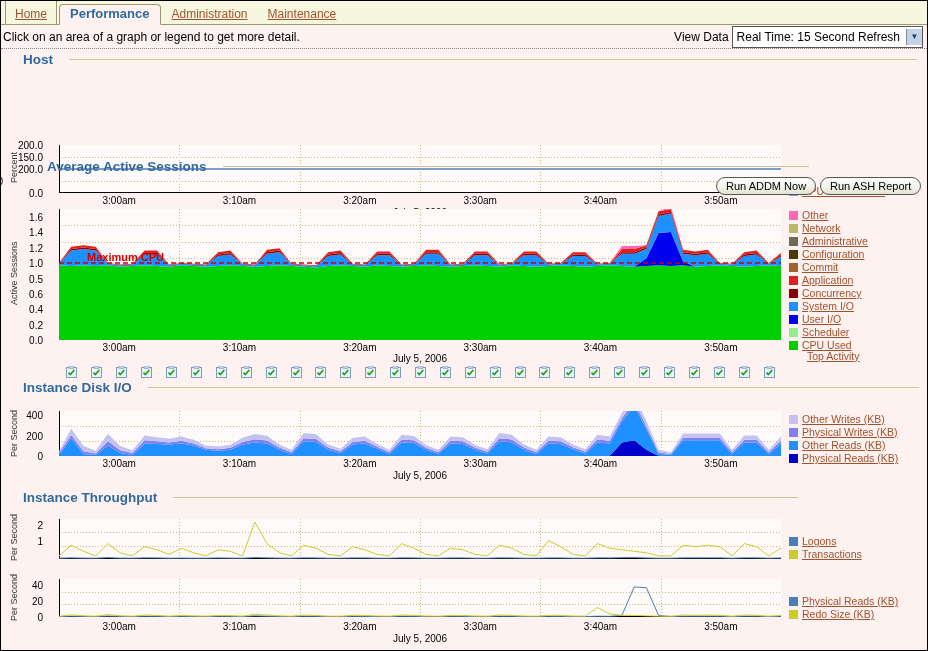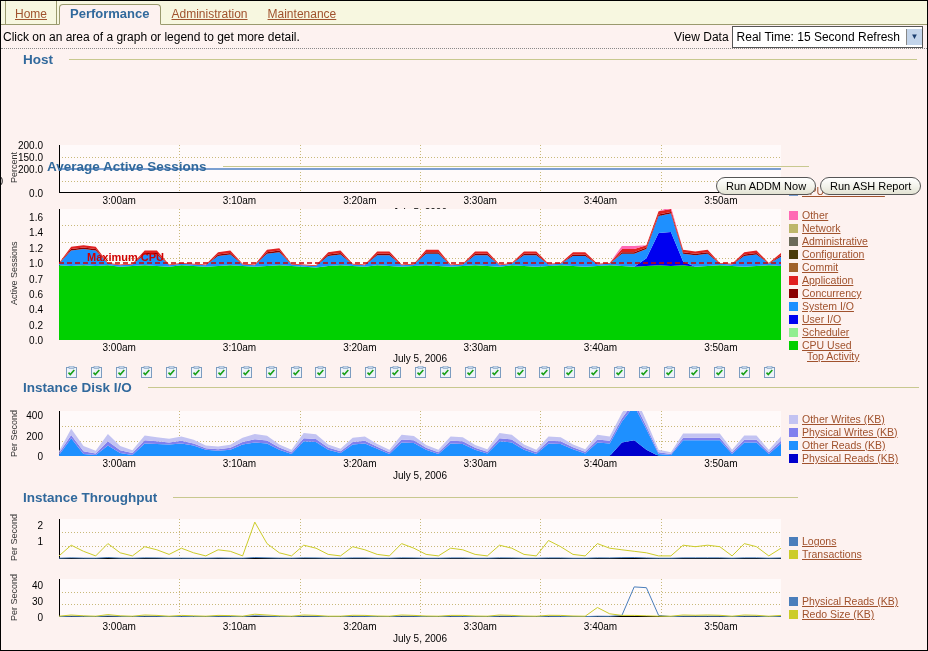--- a/index.html
+++ b/index.html
@@ -270,21 +270,21 @@
   <div class="btn" style="left:715px;top:176px;">Run ADDM Now</div>
   <div class="btn" style="left:819px;top:176px;">Run ASH Report</div>
 
   <div class="chart-row" style="position:absolute;left:0;top:200px;width:928px;height:160px;">
     <div class="plot-ylabel" style="left:8px;top:12px;width:12px;height:120px;">Active Sessions</div>
     <div id="aas-yticks">
         <div class="ytick" style="top: 16px; right: 886px;">1.6</div>
         <div class="ytick" style="top: 31.375px; right: 886px;">1.4</div>
         <div class="ytick" style="top: 46.75px; right: 886px;">1.2</div>
         <div class="ytick" style="top: 62.125px; right: 886px;">1.0</div>
-        <div class="ytick" style="top: 77.5px; right: 886px;">0.7</div>
+        <div class="ytick" style="top: 77.5px; right: 886px;">0.5</div>
         <div class="ytick" style="top: 92.875px; right: 886px;">0.6</div>
         <div class="ytick" style="top: 108.25px; right: 886px;">0.4</div>
         <div class="ytick" style="top: 123.625px; right: 886px;">0.2</div>
         <div class="ytick" style="top: 139px; right: 886px;">0.0</div>
       </div>
     <div class="plot" style="left:58px;top:8px;width:722px;height:131px;">
       <svg id="aas-svg" width="722" height="131" viewBox="0 0 722 131" preserveAspectRatio="none">
           <rect x="0" y="0" width="722" height="131" fill="#fffafa"></rect>
           <line x1="120.5" y1="0" x2="120.5" y2="131" stroke="#c9b97a" stroke-width="1" stroke-dasharray="1 2"></line>
           <line x1="241.5" y1="0" x2="241.5" y2="131" stroke="#c9b97a" stroke-width="1" stroke-dasharray="1 2"></line>
@@ -618,21 +618,21 @@
           <span class="swatch" style="background: rgb(204, 204, 41);"></span>
           <span class="legend-label">Transactions</span>
         </div>
       </div>
   </div>
 
   <div class="chart-row" style="position:absolute;left:0;top:572px;width:928px;height:79px;">
     <div class="plot-ylabel" style="left:8px;top:2px;width:12px;height:46px;">Per Second</div>
     <div id="tp2-yticks">
         <div class="ytick" style="top: 12px; right: 886px;">40</div>
-        <div class="ytick" style="top: 28px; right: 886px;">30</div>
+        <div class="ytick" style="top: 28px; right: 886px;">20</div>
         <div class="ytick" style="top: 44px; right: 886px;">0</div>
       </div>
     <div class="plot" style="left:58px;top:6px;width:722px;height:38px;">
       <svg id="tp2-svg" width="722" height="38" viewBox="0 0 722 38" preserveAspectRatio="none">
           <rect x="0" y="0" width="722" height="38" fill="#fffafa"></rect>
           <line x1="120.5" y1="0" x2="120.5" y2="38" stroke="#c9b97a" stroke-width="1" stroke-dasharray="1 2"></line>
           <line x1="241.5" y1="0" x2="241.5" y2="38" stroke="#c9b97a" stroke-width="1" stroke-dasharray="1 2"></line>
           <line x1="361.5" y1="0" x2="361.5" y2="38" stroke="#c9b97a" stroke-width="1" stroke-dasharray="1 2"></line>
           <line x1="481.5" y1="0" x2="481.5" y2="38" stroke="#c9b97a" stroke-width="1" stroke-dasharray="1 2"></line>
           <line x1="602.5" y1="0" x2="602.5" y2="38" stroke="#c9b97a" stroke-width="1" stroke-dasharray="1 2"></line>

